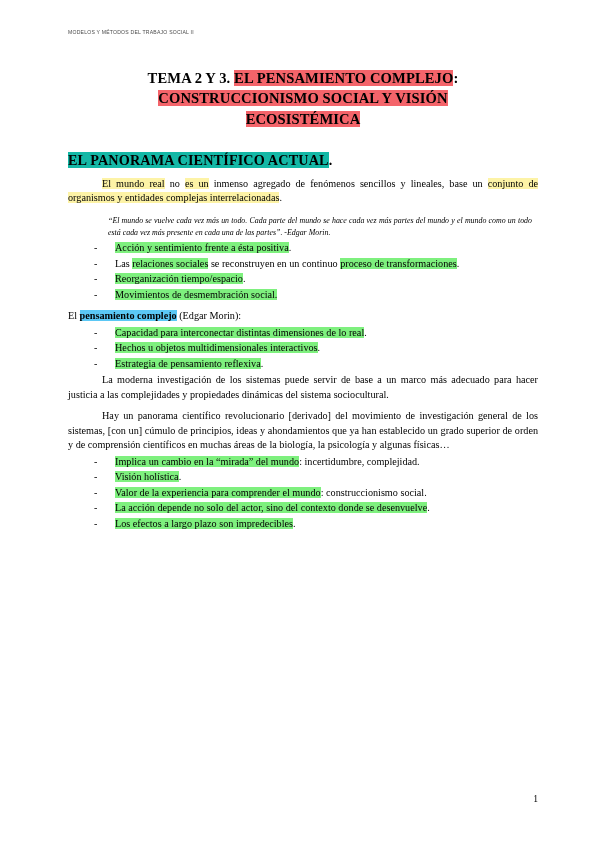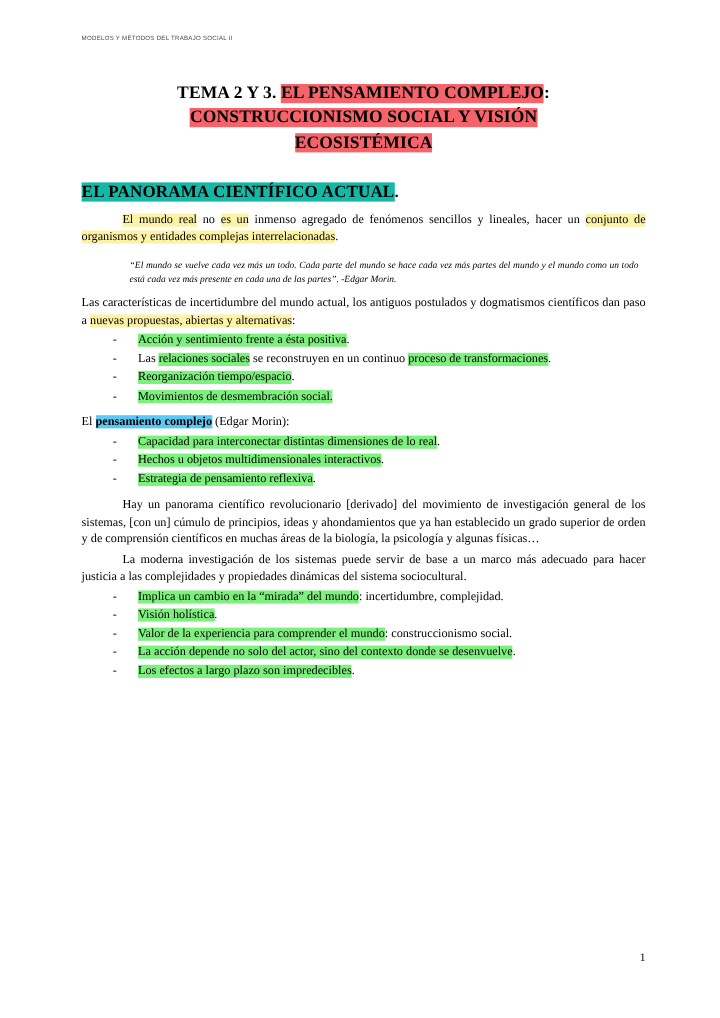--- a/index.html
+++ b/index.html
@@ -124,45 +124,44 @@
   <div class="running-head">MODELOS Y MÉTODOS DEL TRABAJO SOCIAL II</div>
 
   <h1 class="doc-title">
     <span class="ln"><span>TEMA 2 Y 3. </span><span class="hl-red">EL PENSAMIENTO COMPLEJO</span><span>:</span></span>
     <span class="ln"><span class="hl-red">CONSTRUCCIONISMO SOCIAL Y VISIÓN</span></span>
     <span class="ln"><span class="hl-red">ECOSISTÉMICA</span></span>
   </h1>
 
   <h2 class="h-section"><span class="hl-pink">EL PANORAMA CIENTÍFICO ACTUAL</span><span>.</span></h2>
 
-  <p class="body indent"><span class="hl-yellow">El mundo real</span><span> no </span><span class="hl-yellow">es un</span><span> inmenso agregado de fenómenos sencillos y lineales, hacer un </span><span class="hl-yellow">conjunto de organismos y entidades complejas interrelacionadas</span><span>.</span></p>
+  <p class="body indent"><span class="hl-yellow">El mundo real</span><span> no </span><span class="hl-yellow">es un</span><span> inmenso agregado de fenómenos sencillos y lineales, base un </span><span class="hl-yellow">conjunto de organismos y entidades complejas interrelacionadas</span><span>.</span></p>
 
   <p class="quote">“El mundo se vuelve cada vez más un todo. Cada parte del mundo se hace cada vez más partes del mundo y el mundo como un todo está cada vez más presente en cada una de las partes”. -Edgar Morin.</p>
 
-  <p class="body"><span>Las características de incertidumbre del mundo actual, los antiguos postulados y dogmatismos científicos dan paso a </span><span class="hl-yellow">nuevas propuestas, abiertas y alternativas</span><span>:</span></p>
 
   <ul class="dashes">
     <li><span class="dash">-</span><span class="hl-green">Acción y sentimiento frente a ésta positiva</span><span>.</span></li>
     <li><span class="dash">-</span><span>Las </span><span class="hl-green">relaciones sociales</span><span> se reconstruyen en un continuo </span><span class="hl-green">proceso de transformaciones</span><span>.</span></li>
     <li><span class="dash">-</span><span class="hl-green">Reorganización tiempo/espacio</span><span>.</span></li>
     <li><span class="dash">-</span><span class="hl-green">Movimientos de desmembración social.</span><span></span></li>
   </ul>
 
 
   <p class="body"><span>El </span><span class="hl-cyan b">pensamiento complejo</span><span> (Edgar Morin):</span></p>
 
   <ul class="dashes">
     <li><span class="dash">-</span><span class="hl-green">Capacidad para interconectar distintas dimensiones de lo real</span><span>.</span></li>
     <li><span class="dash">-</span><span class="hl-green">Hechos u objetos multidimensionales interactivos</span><span>.</span></li>
     <li><span class="dash">-</span><span class="hl-green">Estrategia de pensamiento reflexiva</span><span>.</span></li>
   </ul>
 
+  <p class="body indent tight">La moderna investigación de los sistemas puede servir de base a un marco más adecuado para hacer justicia a las complejidades y propiedades dinámicas del sistema sociocultural.</p>
+
   <p class="body indent">Hay un panorama científico revolucionario [derivado] del movimiento de investigación general de los sistemas, [con un] cúmulo de principios, ideas y ahondamientos que ya han establecido un grado superior de orden y de comprensión científicos en muchas áreas de la biología, la psicología y algunas físicas…</p>
-
-  <p class="body indent tight">La moderna investigación de los sistemas puede servir de base a un marco más adecuado para hacer justicia a las complejidades y propiedades dinámicas del sistema sociocultural.</p>
 
 
   <ul class="dashes">
     <li><span class="dash">-</span><span class="hl-green">Implica un cambio en la “mirada” del mundo</span><span>: incertidumbre, complejidad.</span></li>
     <li><span class="dash">-</span><span class="hl-green">Visión holística</span><span>.</span></li>
     <li><span class="dash">-</span><span class="hl-green">Valor de la experiencia para comprender el mundo</span><span>: construccionismo social.</span></li>
     <li><span class="dash">-</span><span class="hl-green">La acción depende no solo del actor, sino del contexto donde se desenvuelve</span><span>.</span></li>
     <li><span class="dash">-</span><span class="hl-green">Los efectos a largo plazo son impredecibles</span><span>.</span></li>
   </ul>
 

